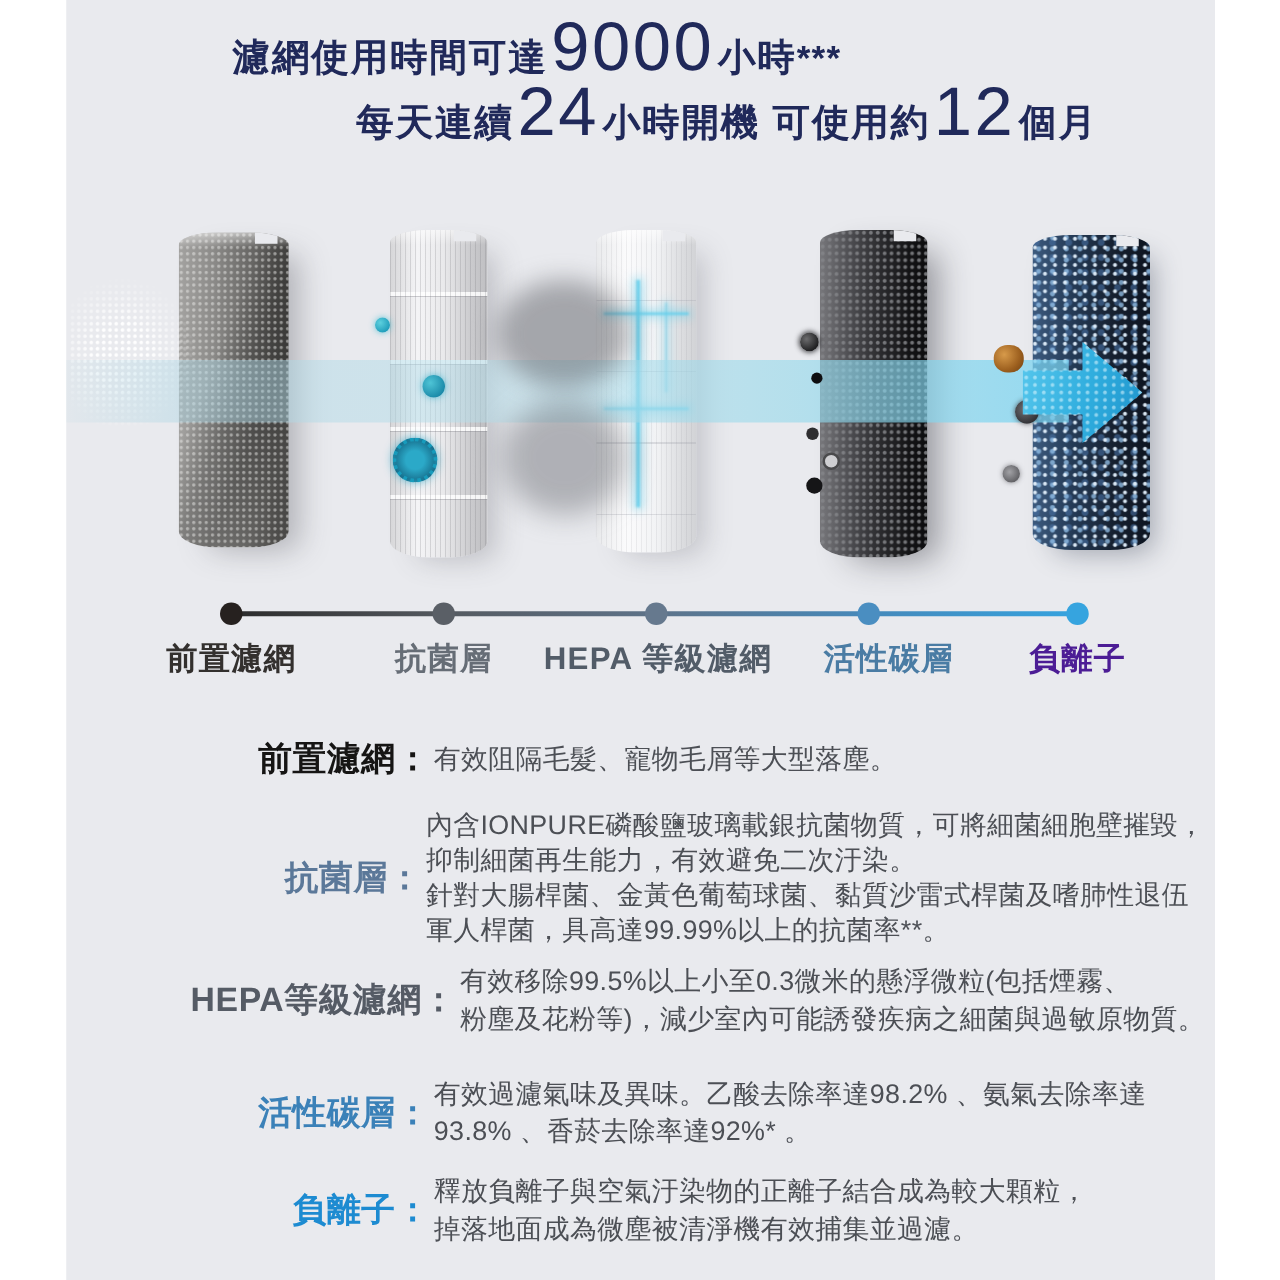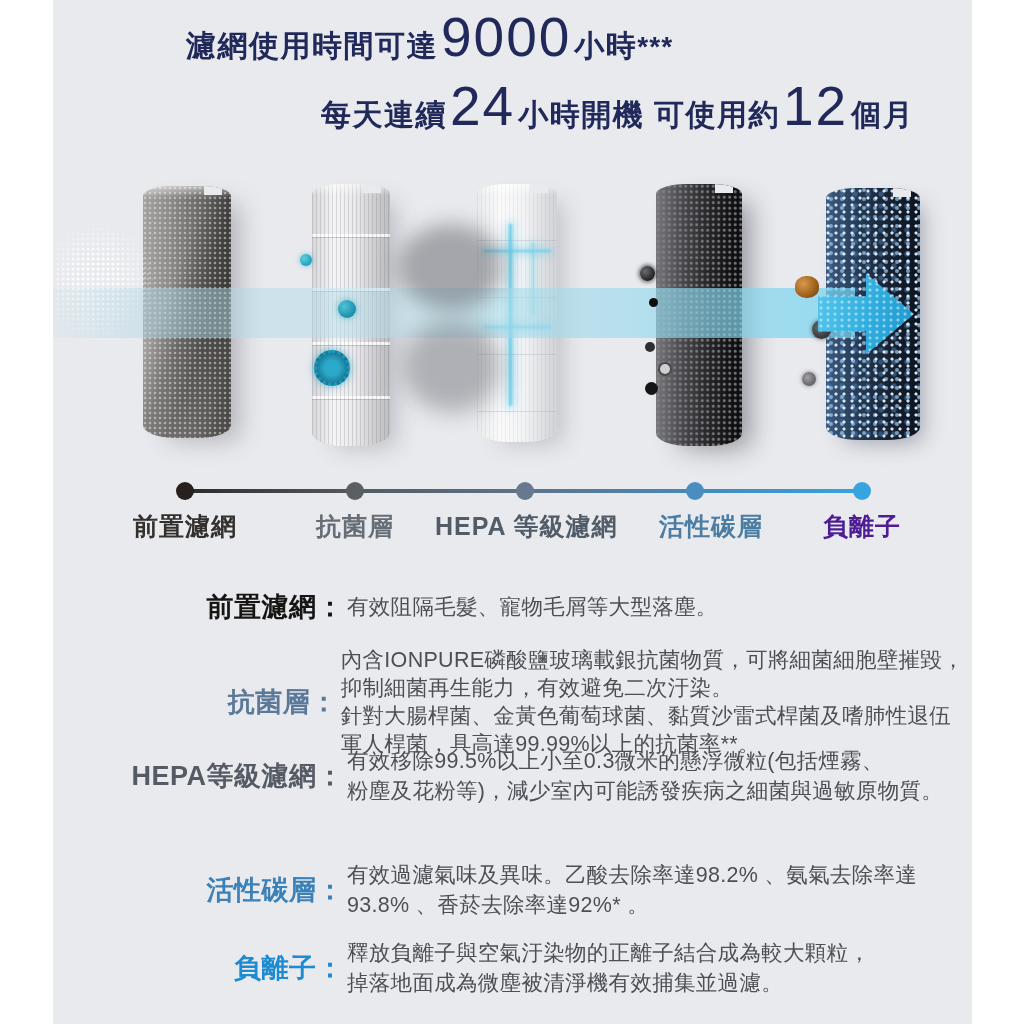--- a/index.html
+++ b/index.html
@@ -4,21 +4,21 @@
 <style>
   html,body { margin:0; padding:0; }
   body { width:1024px; height:1024px; overflow:hidden;
          font-family:"Liberation Sans","DejaVu Sans",sans-serif; background:#ffffff; }
   #stage { position:relative; width:1024px; height:1024px; background:#ffffff; }
   .bg-gray { position:absolute; left:53px; top:0; width:919px; height:1024px; background:#e9eaee; }
 
   
   .headline { position:absolute; display:flex; align-items:baseline; white-space:nowrap; color:#20295a; }
   .hl1 { left:186px; top:10px; }
-  .hl2 { left:285px; top:79px;margin-left:36px; }
+  .hl2 { left:285px; top:62px; }
   .t-cn  { font-size:30px; font-weight:700; letter-spacing:1.5px; }
   .t-big { font-size:55px; font-weight:500; letter-spacing:2px; line-height:1; padding:0 3px; }
   .t-ast { font-size:28px; font-weight:700; letter-spacing:1px; }
 
   
   .cyl { position:absolute; overflow:hidden;
          border-radius:30px 30px 32px 32px / 10px 10px 13px 13px; }
   .cyl .rim { position:absolute; left:0; right:0; top:0; height:12px;
               background:linear-gradient(to bottom, rgba(255,255,255,0.55), rgba(255,255,255,0)); }
   .cyl .notch { position:absolute; top:-1px; right:9px; width:18px; height:10px; background:#e9eaee; }
@@ -114,21 +114,21 @@
   .l1 { left:95px; }  .l2 { left:265px; } .l3 { left:435px; } .l4 { left:621px; } .l5 { left:772px; }
 
   
   .section { position:absolute; left:60px; width:904px; display:flex; align-items:center; }
   .sec-head { width:284px; text-align:right; font-size:27px; font-weight:800;
               letter-spacing:0.5px; white-space:nowrap; }
   .sec-body { margin-left:3px; font-size:21.5px; font-weight:500; color:#4c4f55;
               line-height:30px; letter-spacing:0.3px; white-space:nowrap; }
   .s1 { top:584px; height:46px; }
   .s2 { top:645px; height:114px; } .s2 .sec-body { line-height:28px; }
-  .s3 { top:744px; height:64px; }
+  .s3 { top:768px; height:64px;justify-content:flex-end; }
   .s4 { top:858px; height:64px; }
   .s5 { top:936px; height:64px; }
 </style>
 </head>
 <body>
 
 <div id="stage">
   <div class="bg-gray"></div>
 
   <div class="headline hl1">

